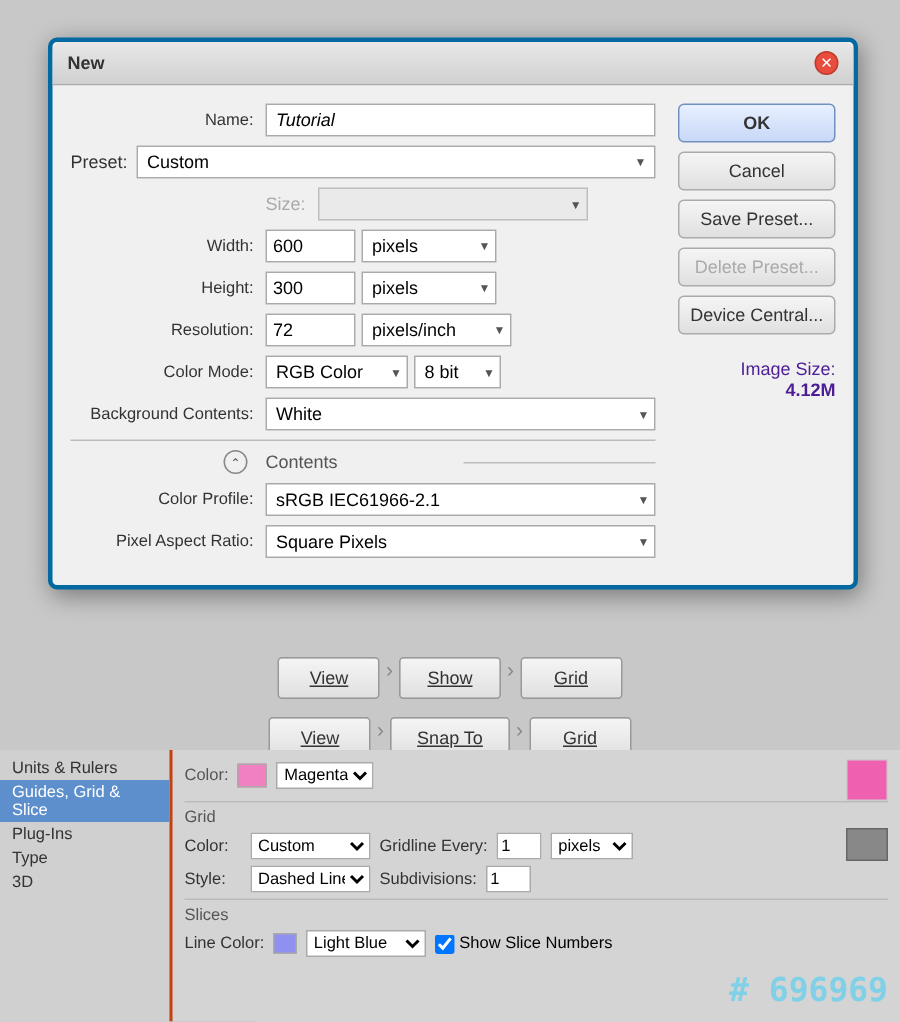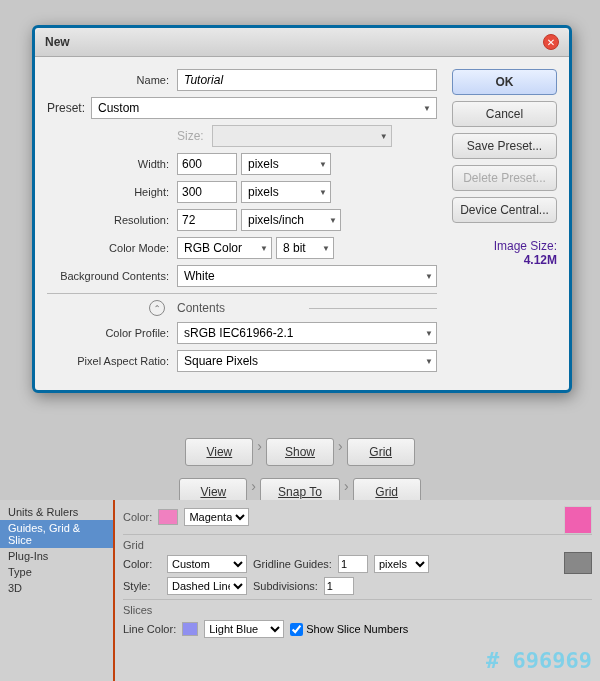--- a/index.html
+++ b/index.html
@@ -657,21 +657,21 @@
       </select>
     </div>
     <div class="pink-box"></div>
 
     <div class="section-label">Grid</div>
     <div class="grid-row">
       <span class="grid-label">Color:</span>
       <select class="small-select">
         <option>Custom</option>
       </select>
-      <span class="grid-every-label">Gridline Guides:</span>
+      <span class="grid-every-label">Gridline Every:</span>
       <input class="small-input" type="text" value="1" style="">
       <select class="small-select" style="width:55px;">
         <option>pixels</option>
       </select>
     </div>
     <div class="grid-row">
       <span class="grid-label">Style:</span>
       <select class="small-select">
         <option>Dashed Lines</option>
         <option>Lines</option>

